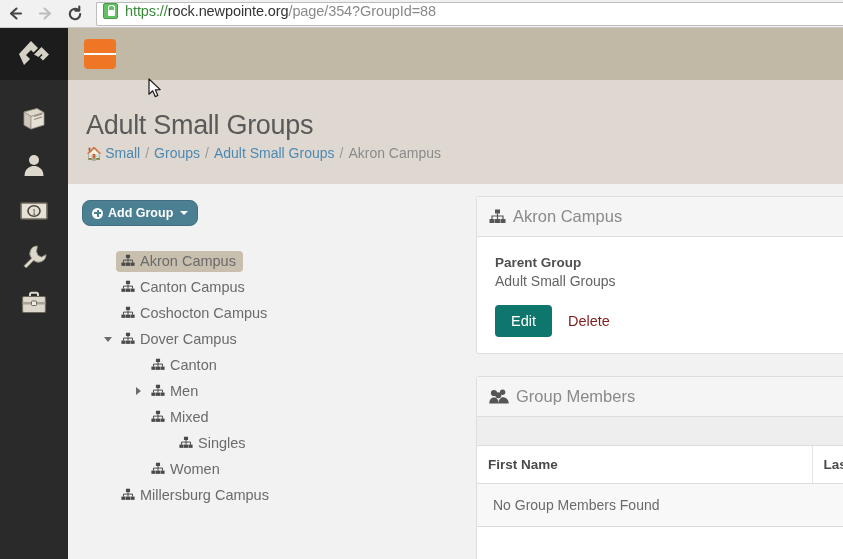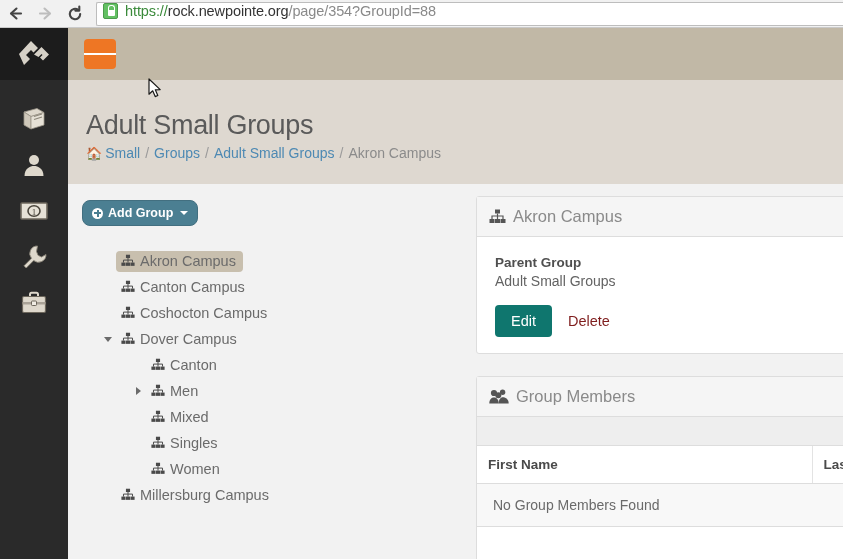--- a/index.html
+++ b/index.html
@@ -549,21 +549,21 @@
                   <rect x="6" y="0.5" width="5" height="4" fill="currentColor"></rect>
                   <rect x="0.5" y="10" width="5" height="4" fill="currentColor"></rect>
                   <rect x="6" y="10" width="5" height="4" fill="currentColor"></rect>
                   <rect x="11.5" y="10" width="5" height="4" fill="currentColor"></rect>
                   <path d="M8.5 4.5 V7 M3 10 V7 H14 V10 M8.5 7 V10" stroke="currentColor" stroke-width="1.2" fill="none"></path>
                 </svg>
               </span>
               <span>Mixed</span>
             </span>
           </div>
-          <div class="tree-node" style="padding-left: 48px;">
+          <div class="tree-node" style="padding-left: 48px; gap: 28px;">
             <span class="tree-expander"></span>
             <span class="node-body">
               <span class="node-icon">
                 <svg width="14" height="13" viewBox="0 0 17 15">
                   <rect x="6" y="0.5" width="5" height="4" fill="currentColor"></rect>
                   <rect x="0.5" y="10" width="5" height="4" fill="currentColor"></rect>
                   <rect x="6" y="10" width="5" height="4" fill="currentColor"></rect>
                   <rect x="11.5" y="10" width="5" height="4" fill="currentColor"></rect>
                   <path d="M8.5 4.5 V7 M3 10 V7 H14 V10 M8.5 7 V10" stroke="currentColor" stroke-width="1.2" fill="none"></path>
                 </svg>

